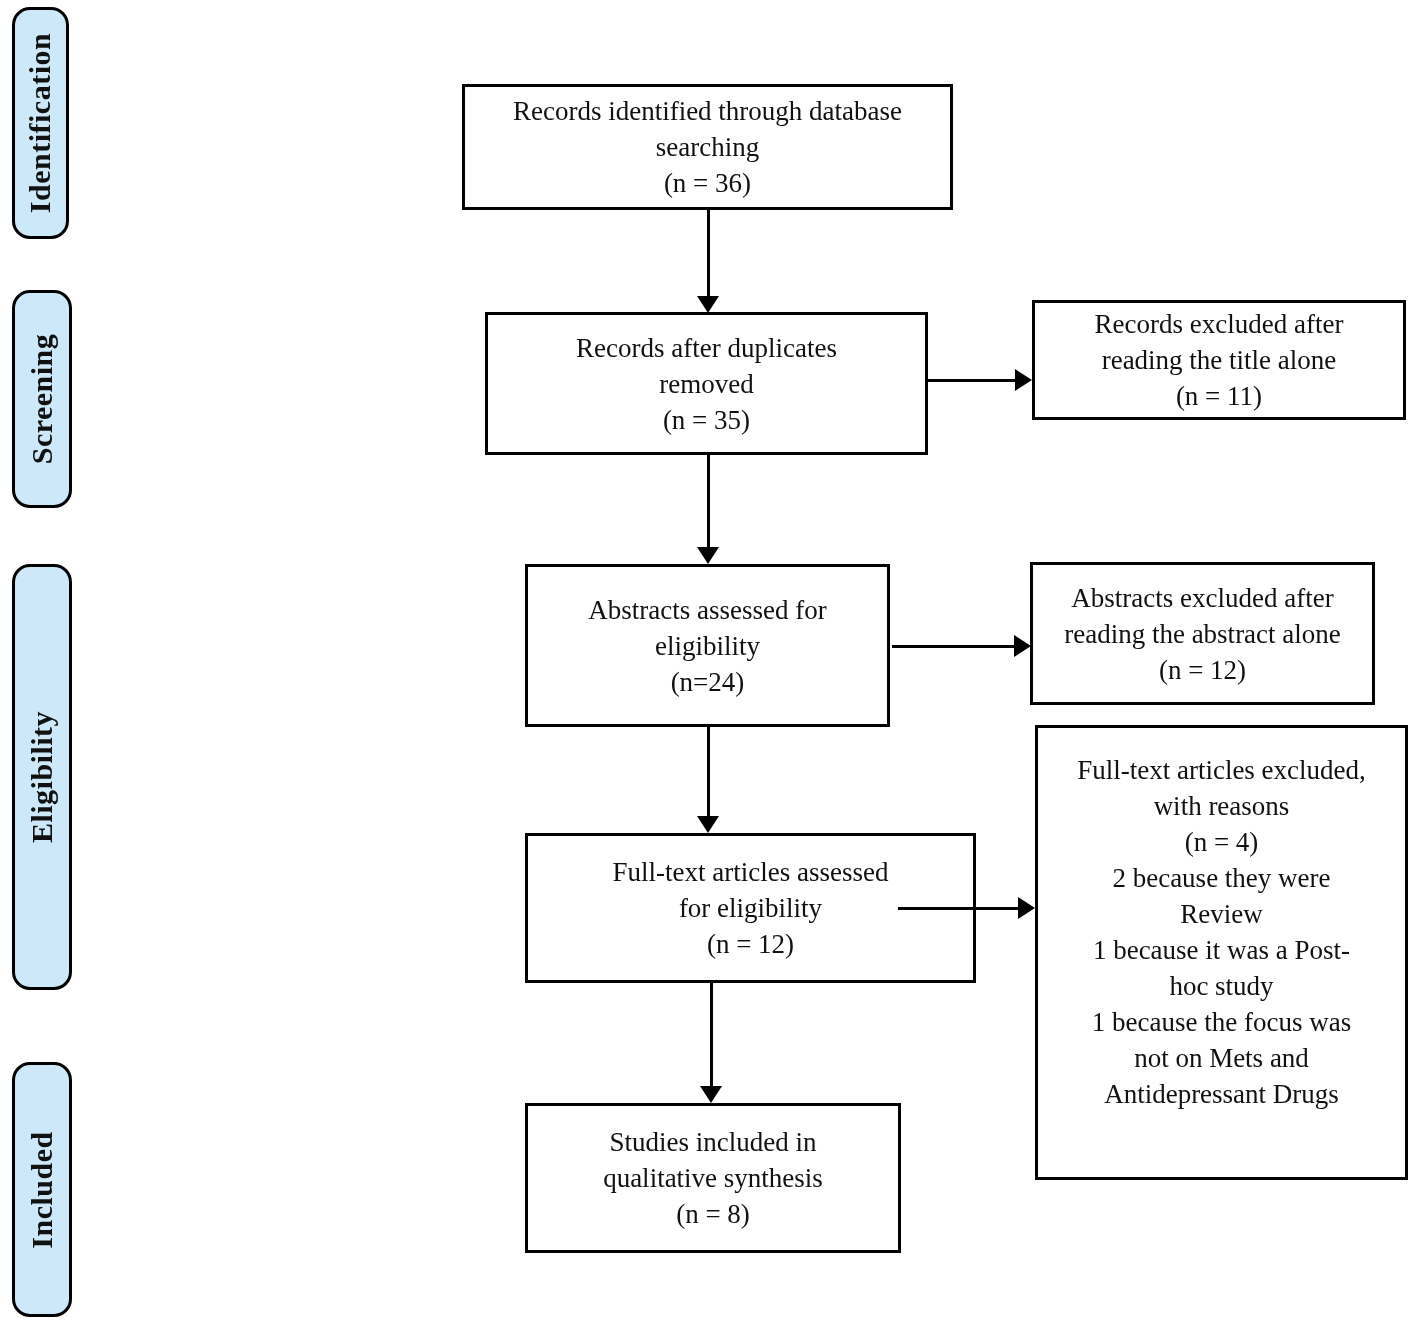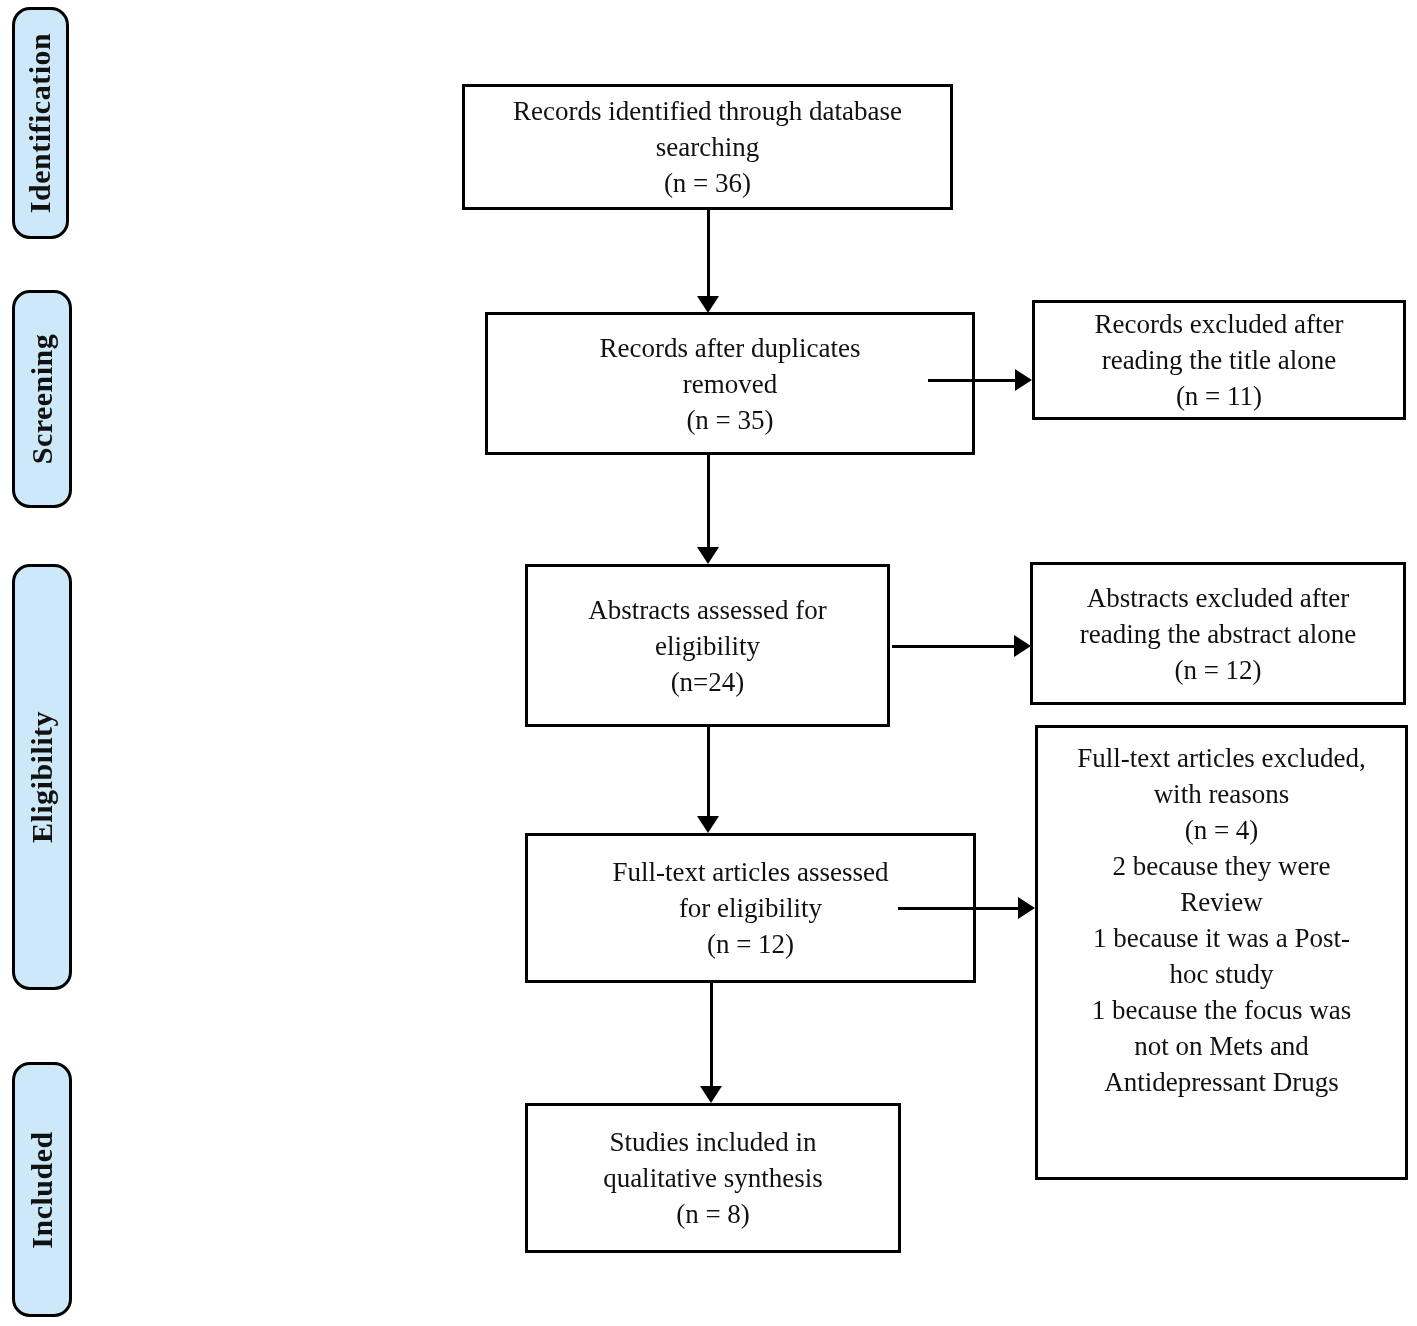--- a/index.html
+++ b/index.html
@@ -41,21 +41,21 @@
     box-sizing: border-box;
     background: var(--box-fill, #ffffff);
     border: 3px solid var(--border-color, #000000);
     display: flex;
     align-items: center;
     justify-content: center;
     text-align: center;
   }
   .box.top-align {
     align-items: flex-start;
-    padding-top: 12px;
+    padding-top: 24px;
   }
   .box-text {
     white-space: pre-line;
     font-size: 27px;
     line-height: 36px;
   }
   
   .vline {
     position: absolute;
     width: 3px;
@@ -99,21 +99,21 @@
   </div>
   <div class="stage" style="top:1062px; height:255px; width:60px;">
     <span class="stage-text">Included</span>
   </div>
 
   <div class="box" style="left:462px; top:60px; width:491px; height:126px;margin-top:24px;">
     <span class="box-text">Records identified through database
 searching
 (n = 36)</span>
   </div>
-  <div class="box" style="left:485px; top:312px; width:490px; height:143px;">
+  <div class="box" style="left:485px; top:312px; width:443px; height:143px;">
     <span class="box-text">Records after duplicates
 removed
 (n = 35)</span>
   </div>
   <div class="box" style="left:525px; top:564px; width:365px; height:163px;">
     <span class="box-text">Abstracts assessed for
 eligibility
 (n=24)</span>
   </div>
   <div class="box" style="left:525px; top:833px; width:451px; height:150px;">
@@ -125,21 +125,21 @@
     <span class="box-text">Studies included in
 qualitative synthesis
 (n = 8)</span>
   </div>
 
   <div class="box" style="left:1032px; top:300px; width:374px; height:120px;">
     <span class="box-text">Records excluded after
 reading the title alone
 (n = 11)</span>
   </div>
-  <div class="box" style="left:1030px; top:562px; width:376px; height:143px;">
+  <div class="box" style="left:1030px; top:562px; width:345px; height:143px;">
     <span class="box-text">Abstracts excluded after
 reading the abstract alone
 (n = 12)</span>
   </div>
   <div class="box top-align" style="left:1035px; top:725px; width:373px; height:455px;">
     <span class="box-text">Full-text articles excluded,
 with reasons
 (n = 4)
 2 because they were
 Review

